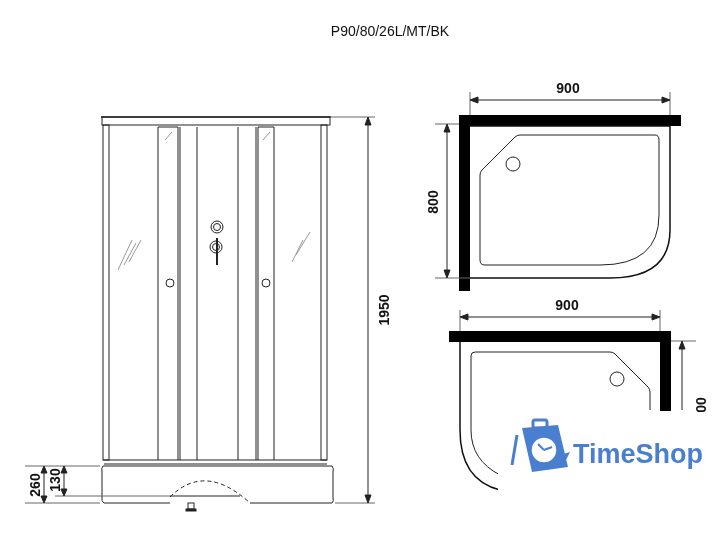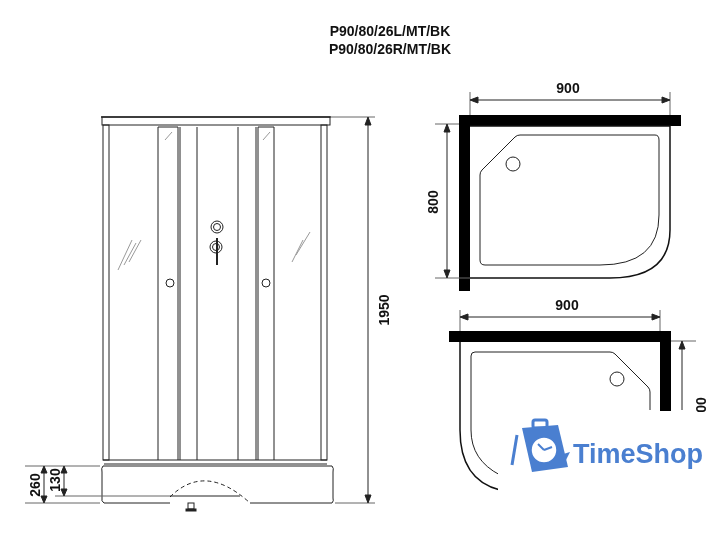--- a/index.html
+++ b/index.html
@@ -1,29 +1,28 @@
 <!DOCTYPE html>
 <html><head>
   <meta charset="utf-8">
   <style>
     html, body { margin: 0; padding: 0; background: #ffffff; }
     body { width: 724px; height: 536px; position: relative; overflow: hidden;
            font-family: "Liberation Sans", sans-serif; }
     .model-title { position: absolute; left: 300px; top: 22px; width: 180px;
-                   text-align: center; font-weight: bold; font-size: 14px; line-height: 18px; color: #111; }
+                   text-align: center; font-weight: normal; font-size: 14px; line-height: 18px; color: #111; }
     svg { position: absolute; left: 0; top: 0; }
     .dim { font-family: "Liberation Sans", sans-serif; font-weight: bold; font-size: 14px; fill: #111; }
     .logo-text { font-family: "Liberation Sans", sans-serif; font-weight: bold; font-size: 27px; }
   </style>
 </head>
 <body>
 
 <div class="model-title">
   <div>P90/80/26L/MT/BK</div>
-  <div>P90/80/26R/MT/BK</div>
 </div>
 
 <svg width="724" height="536" viewBox="0 0 724 536" xmlns="http://www.w3.org/2000/svg">
 
   <g stroke="#222" stroke-width="1" fill="none">
 
     <rect x="102" y="117" width="228" height="8" fill="#fff"></rect>
     <line x1="101" y1="117" x2="331" y2="117" stroke-width="1.5"></line>
 
     <rect x="103" y="125" width="6" height="335"></rect>

